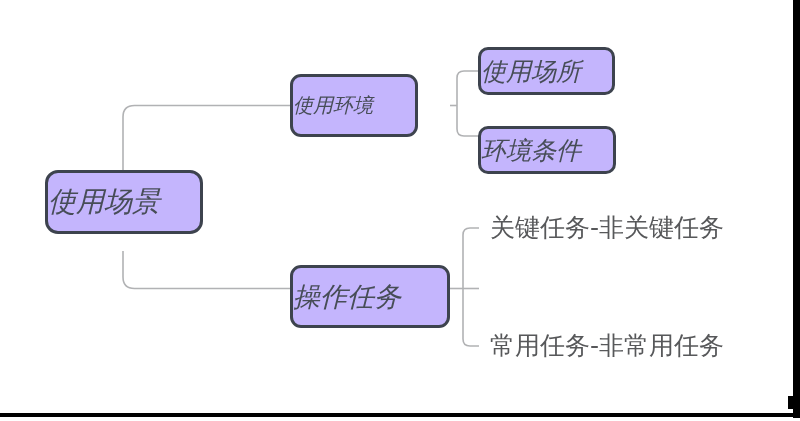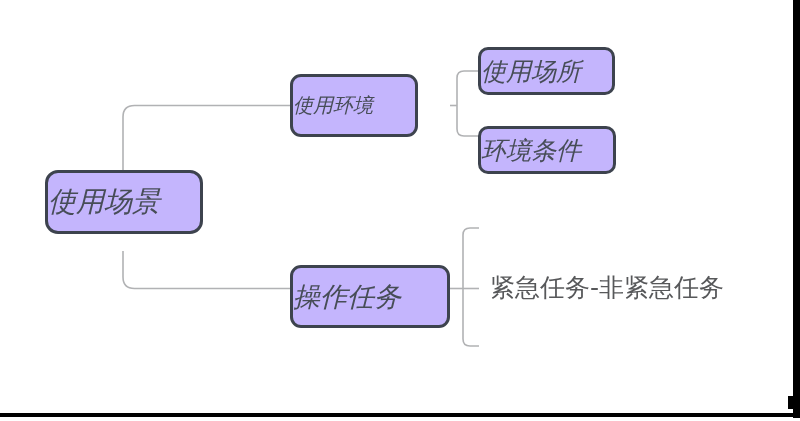--- a/index.html
+++ b/index.html
@@ -110,23 +110,26 @@
   </div>
 
   <div class="node node-leaf-cond">
     <span>环境条件</span>
   </div>
 
   <div class="node node-branch-task">
     <span>操作任务</span>
   </div>
 
-
-  <div class="text-item text-item-2">
-    <span>紧急任务-非紧急任务</span>
+  <div class="text-item text-item-1">
+    <span>关键任务-非关键任务</span>
   </div>
 
+
+  <div class="text-item text-item-3">
+    <span>常用任务-非常用任务</span>
+  </div>
 
   <div class="frame-right"></div>
   <div class="frame-bottom"></div>
   <div class="artifact-mark"></div>
 
 </div>
 
 </body></html>

